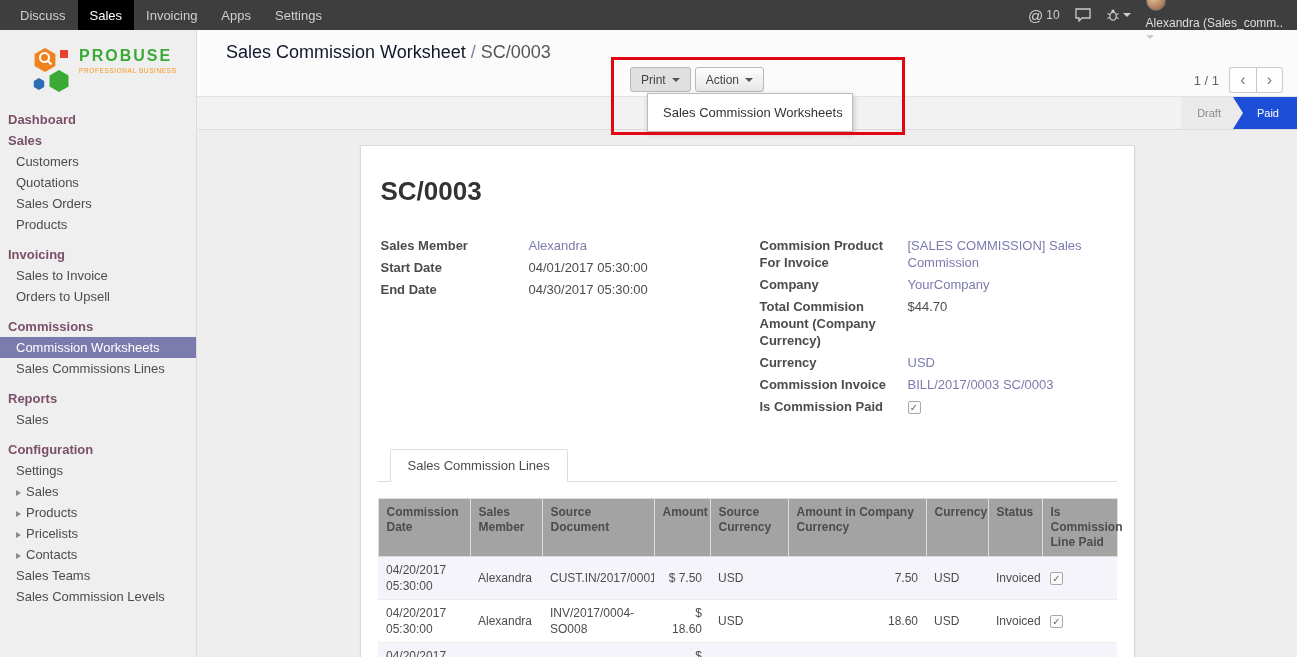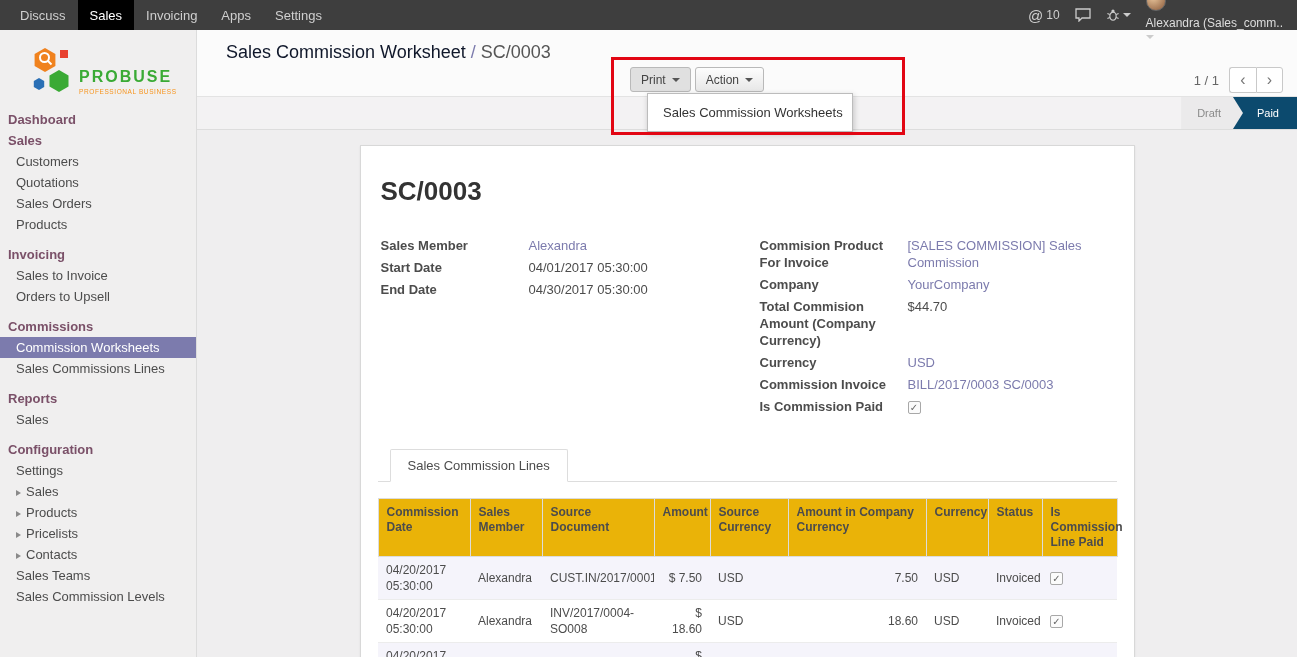--- a/index.html
+++ b/index.html
@@ -24,21 +24,21 @@
     background: radial-gradient(circle at 35% 30%, #e8c49a, #8a5a3b); flex:0 0 auto; }
   .user-menu { display:flex; align-items:flex-start; gap:5px; cursor:pointer;flex-direction:column; }
   .user-name { font-size:12px; color:#ddd; white-space:nowrap; }
   .caret { width:0; height:0; border-left:4px solid transparent; border-right:4px solid transparent;
     border-top:4px solid #ccc; display:inline-block; }
   .caret.dark { border-top-color:#555; }
 
   
   .sidebar { position:absolute; top:30px; left:0; width:197px; bottom:0; background:#f0efef;
     border-right:1px solid #dcdcdc; overflow:hidden; }
-  .brand { display:flex; align-items:flex-end; gap:7px; padding:17px 6px 12px 32px; cursor:pointer; }
+  .brand { display:flex; align-items:flex-start; gap:7px; padding:17px 6px 12px 32px; cursor:pointer; }
   .brand-name { color:#3aaa35; font-weight:bold; font-size:16px; letter-spacing:2px; line-height:18px; }
   .brand-tagline { color:#f7941d; font-size:6.5px; letter-spacing:0.6px; margin-top:2px; white-space:nowrap; }
   .snav { font-size:13px; color:#4c4c4c; padding-top:2px; }
   .snav-header { font-weight:bold; color:#7a5068; padding:3px 8px; cursor:pointer; }
   .snav-header.spaced { margin-top:9px; }
   .snav-item { padding:4px 8px 4px 16px; cursor:pointer; line-height:13px; }
   .snav-item.selected { background:#7c7bad; color:#fff; }
   .tri { display:inline-block; width:0; height:0; border-top:3.5px solid transparent;
     border-bottom:3.5px solid transparent; border-left:5px solid #8a8a8a; margin-right:5px; }
 
@@ -63,21 +63,21 @@
   .pager-btn { width:27px; height:26px; background:#fff; border:1px solid #c9c9c9;
     display:flex; align-items:center; justify-content:center; font-size:16px; color:#777; cursor:pointer; }
   .pager-btn.prev { border-radius:3px 0 0 3px; border-right:none; }
   .pager-btn.next { border-radius:0 3px 3px 0; }
 
   .statusrow { height:33px; background:#f3f2f3; border-bottom:1px solid #ddd;
     display:flex; justify-content:flex-end; align-items:stretch; overflow:hidden; }
   .status { font-size:11px; display:flex; align-items:center; cursor:pointer; }
   .status.draft { color:#8a8a8a; background:#ebeaeb; padding:0 22px 0 16px;
     clip-path:polygon(0 0, calc(100% - 10px) 0, 100% 50%, calc(100% - 10px) 100%, 0 100%); }
-  .status.paid { color:#fff; background:#0c4a6e; padding:0 18px 0 24px; margin-left:-10px;
+  .status.paid { color:#fff; background:#1d4ed8; padding:0 18px 0 24px; margin-left:-10px;
     clip-path:polygon(0 0, 100% 0, 100% 100%, 0 100%, 10px 50%); }
 
   .content { position:absolute; top:100px; left:0; right:0; bottom:0; overflow:hidden; }
   .sheet { width:775px; margin:15px auto 0; background:#fff; border:1px solid #d8d8d8;
     box-shadow:0 1px 2px rgba(0,0,0,0.07); padding:26px 17px 40px; min-height:700px; }
   .sheet-title { font-size:26px; font-weight:bold; color:#333; margin:4px 0 30px 3px; }
 
   .fields { display:grid; grid-template-columns:1fr 1fr; column-gap:22px; margin-left:3px; }
   .fgroup { display:grid; grid-template-columns:140px 1fr; column-gap:8px; row-gap:5px;
     align-items:start; font-size:13px; align-content:start; }
@@ -87,21 +87,21 @@
   .checkbox { display:inline-flex; width:13px; height:13px; border:1px solid #a8a8a8;
     background:#fbfbfb; border-radius:2px; font-size:10px; line-height:11px; color:#666;
     align-items:center; justify-content:center; }
 
   .notebook { margin-top:34px; border-bottom:1px solid #ddd; padding-left:12px; }
   .tab { display:inline-block; font-size:13px; color:#4c4c4c; background:#fff; border:1px solid #ddd;
     border-bottom:1px solid #fff; padding:8px 17px; margin-bottom:-1px; border-radius:2px 2px 0 0; cursor:pointer; }
 
   .lines-table { width:100%; border-collapse:collapse; table-layout:fixed; margin-top:16px;
     font-size:12px; color:#4c4c4c; }
-  .lines-table th { background:#eab308; font-weight:bold; text-align:left; padding:6px 8px;
+  .lines-table th { background:#a3a3a3; font-weight:bold; text-align:left; padding:6px 8px;
     border:1px solid #dcdcdc; vertical-align:top; line-height:15px; cursor:pointer; }
   .lines-table td { padding:5px 8px; vertical-align:middle; border-bottom:1px solid #ececec;
     line-height:16px; overflow:hidden; }
   .lines-table tbody tr { cursor:pointer; }
   .lines-table tbody tr:nth-child(odd) td { background:#f5f4fb; }
   .lines-table .num { text-align:right; }
 
   .annotation { position:absolute; left:611px; top:57px; width:294px; height:78px;
     border:3px solid #e20613; z-index:999; pointer-events:none; }
 </style>

